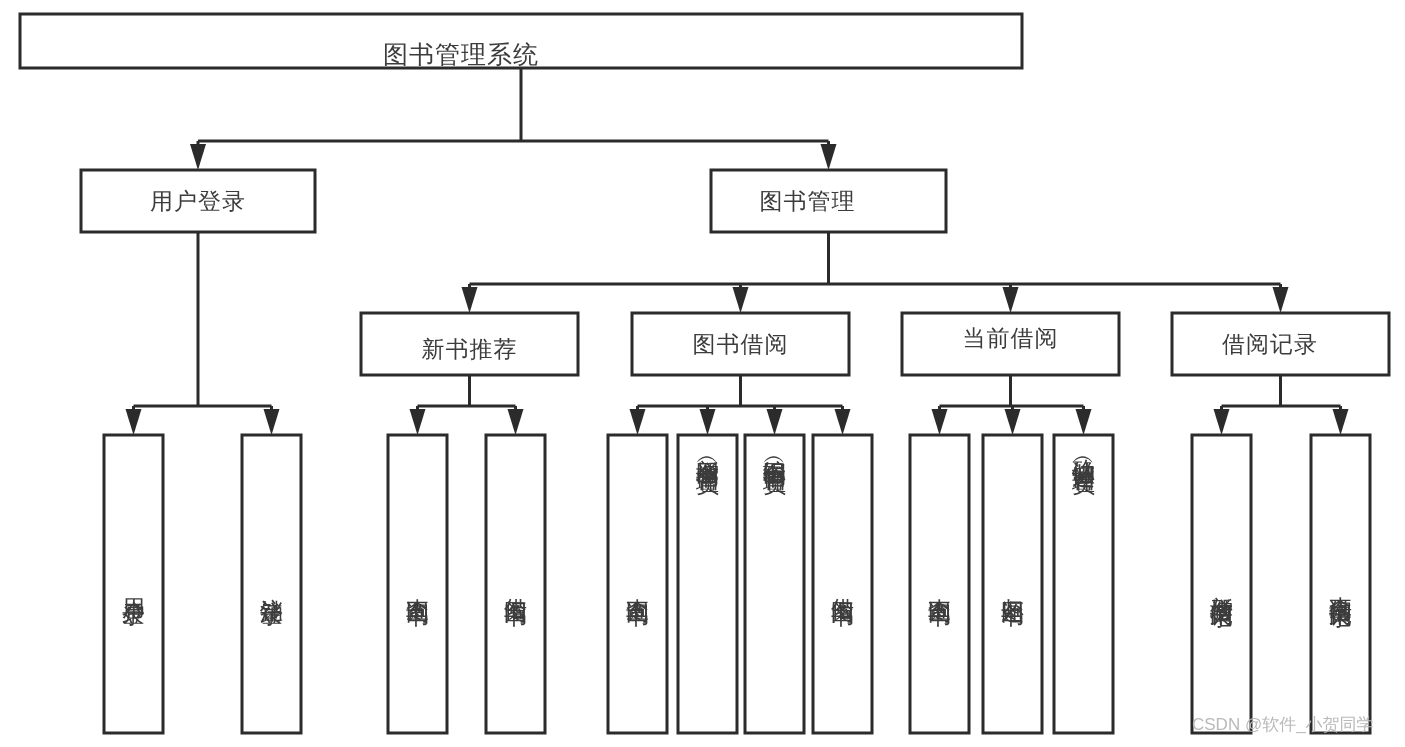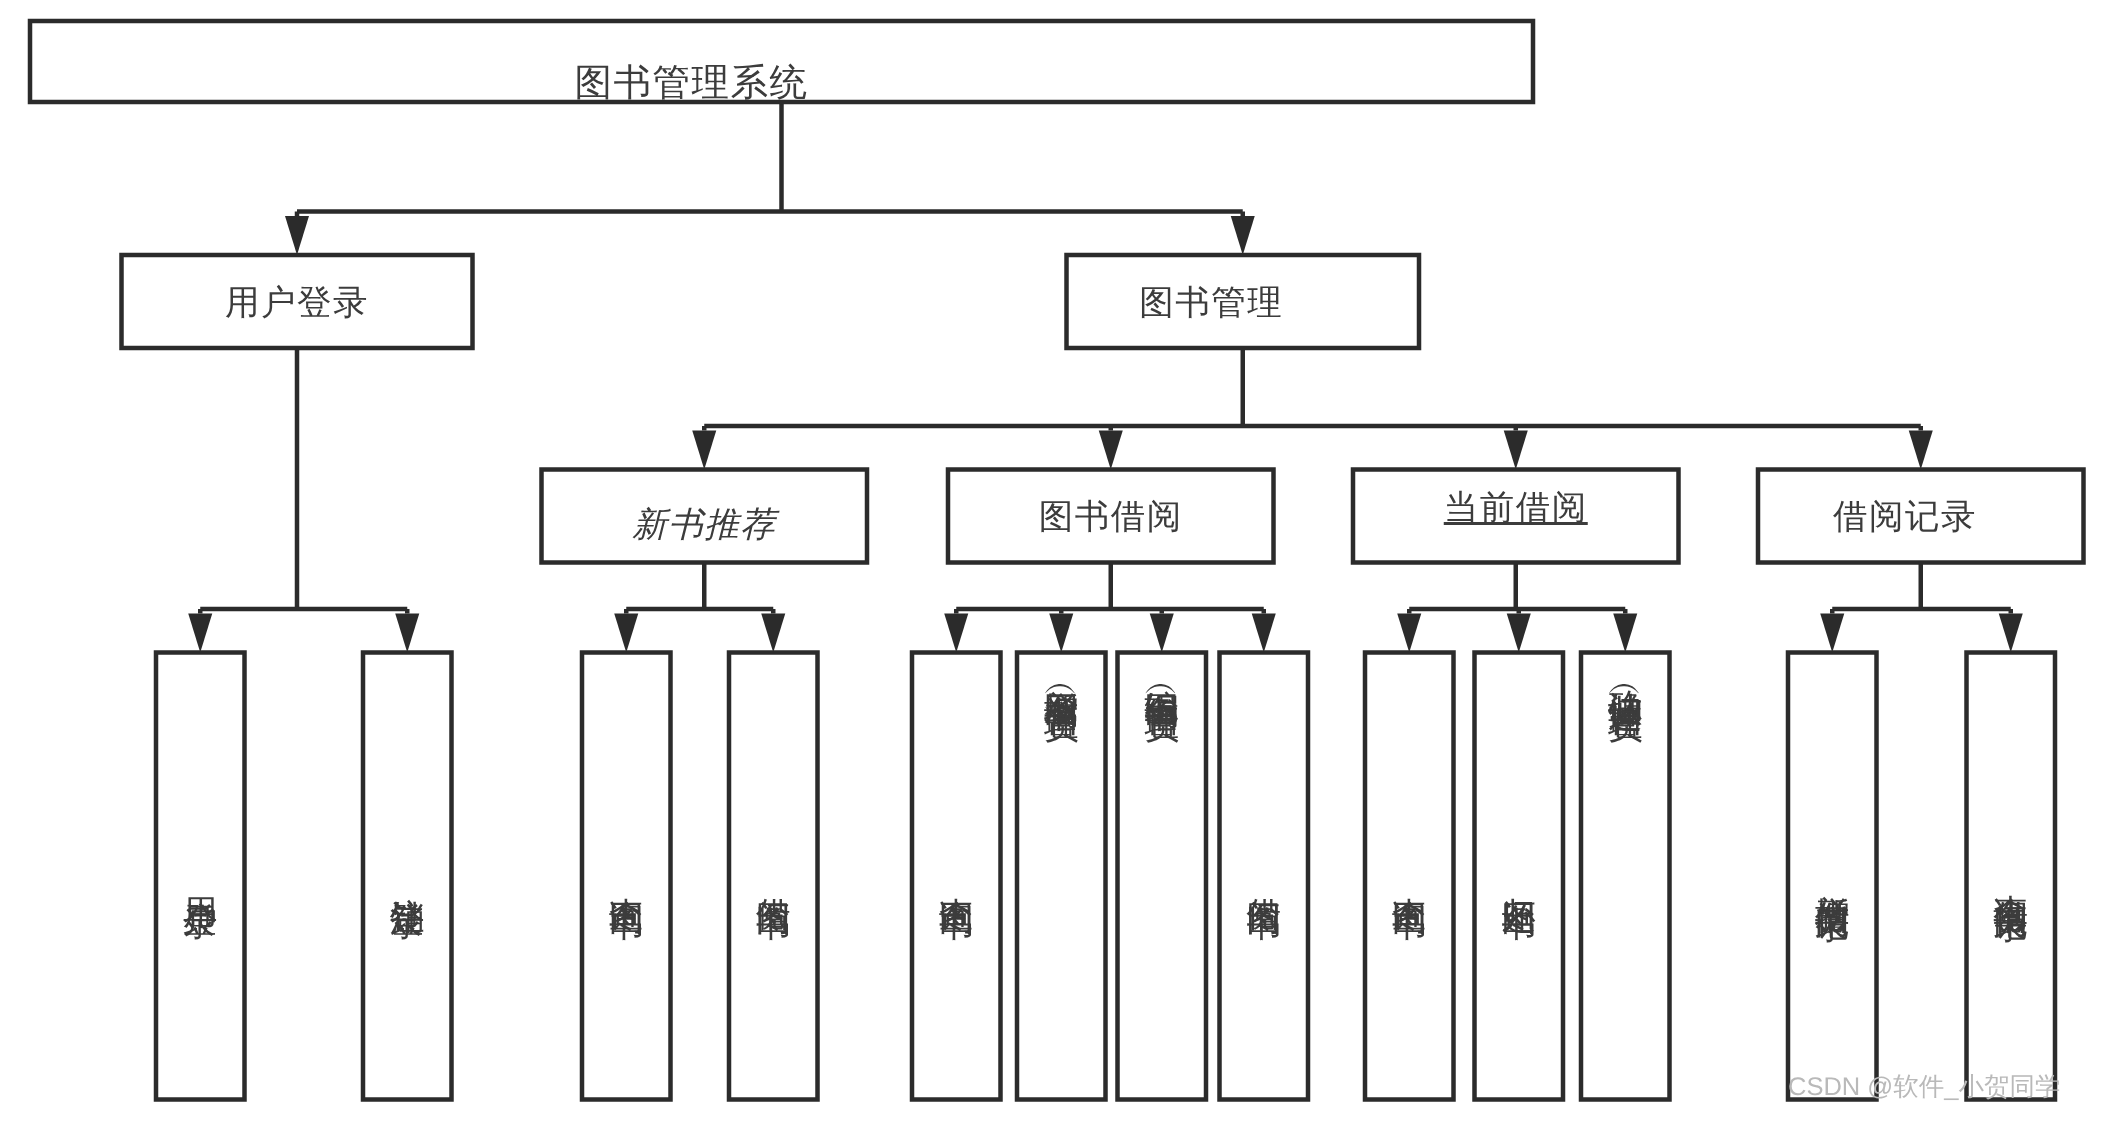--- a/index.html
+++ b/index.html
@@ -154,23 +154,23 @@
         <rect x="983" y="435" width="59" height="298" class="node-box"></rect>
         <rect x="1054" y="435" width="59" height="298" class="node-box"></rect>
         <rect x="1192" y="435" width="59" height="298" class="node-box"></rect>
         <rect x="1311" y="435" width="59" height="298" class="node-box"></rect>
       </g>
   </svg>
   <div id="label-layer">
       <div class="node-label-h" style="left: 20px; top: 14px; width: 882px; height: 54px; font-size: 25px; margin-top: 13px;">图书管理系统</div>
       <div class="node-label-h" style="left: 81px; top: 170px; width: 234px; height: 62px;">用户登录</div>
       <div class="node-label-h" style="left: 690px; top: 170px; width: 235px; height: 62px;">图书管理</div>
-      <div class="node-label-h" style="left: 361px; top: 313px; width: 217px; height: 72px; font-style: italic;">新书推荐</div>
+      <div class="node-label-h" style="left: 361px; top: 313px; width: 217px; height: 72px;">新书推荐</div>
       <div class="node-label-h" style="left: 632px; top: 313px; width: 217px; height: 62px; text-align: right;">图书借阅</div>
-      <div class="node-label-h" style="left: 902px; top: 313px; width: 217px; height: 50px; text-decoration: underline;">当前借阅</div>
+      <div class="node-label-h" style="left: 902px; top: 313px; width: 217px; height: 50px;">当前借阅</div>
       <div class="node-label-h" style="left: 1172px; top: 313px; width: 196px; height: 62px;">借阅记录</div>
       <div class="node-label-v" style="left: 104px; top: 435px; width: 59px; height: 298px; justify-content: center; padding-top: 0px; box-sizing: border-box;">用户登录</div>
       <div class="node-label-v" style="left: 242px; top: 435px; width: 59px; height: 298px; justify-content: center; padding-top: 0px; box-sizing: border-box;">注销登录</div>
       <div class="node-label-v" style="left: 388px; top: 435px; width: 59px; height: 298px; justify-content: center; padding-top: 0px; box-sizing: border-box;">查询图书</div>
       <div class="node-label-v" style="left: 486px; top: 435px; width: 59px; height: 298px; justify-content: center; padding-top: 0px; box-sizing: border-box;">借阅图书</div>
       <div class="node-label-v" style="left: 608px; top: 435px; width: 59px; height: 298px; justify-content: center; padding-top: 0px; box-sizing: border-box;">查询图书</div>
       <div class="node-label-v" style="left: 678px; top: 435px; width: 59px; height: 298px; justify-content: flex-start; padding-top: 6px; box-sizing: border-box;">新增图书（管理员）</div>
       <div class="node-label-v" style="left: 745px; top: 435px; width: 59px; height: 298px; justify-content: flex-start; padding-top: 6px; box-sizing: border-box;">编辑图书（管理员）</div>
       <div class="node-label-v" style="left: 813px; top: 435px; width: 59px; height: 298px; justify-content: center; padding-top: 0px; box-sizing: border-box;">借阅图书</div>
       <div class="node-label-v" style="left: 910px; top: 435px; width: 59px; height: 298px; justify-content: center; padding-top: 0px; box-sizing: border-box;">查询图书</div>

